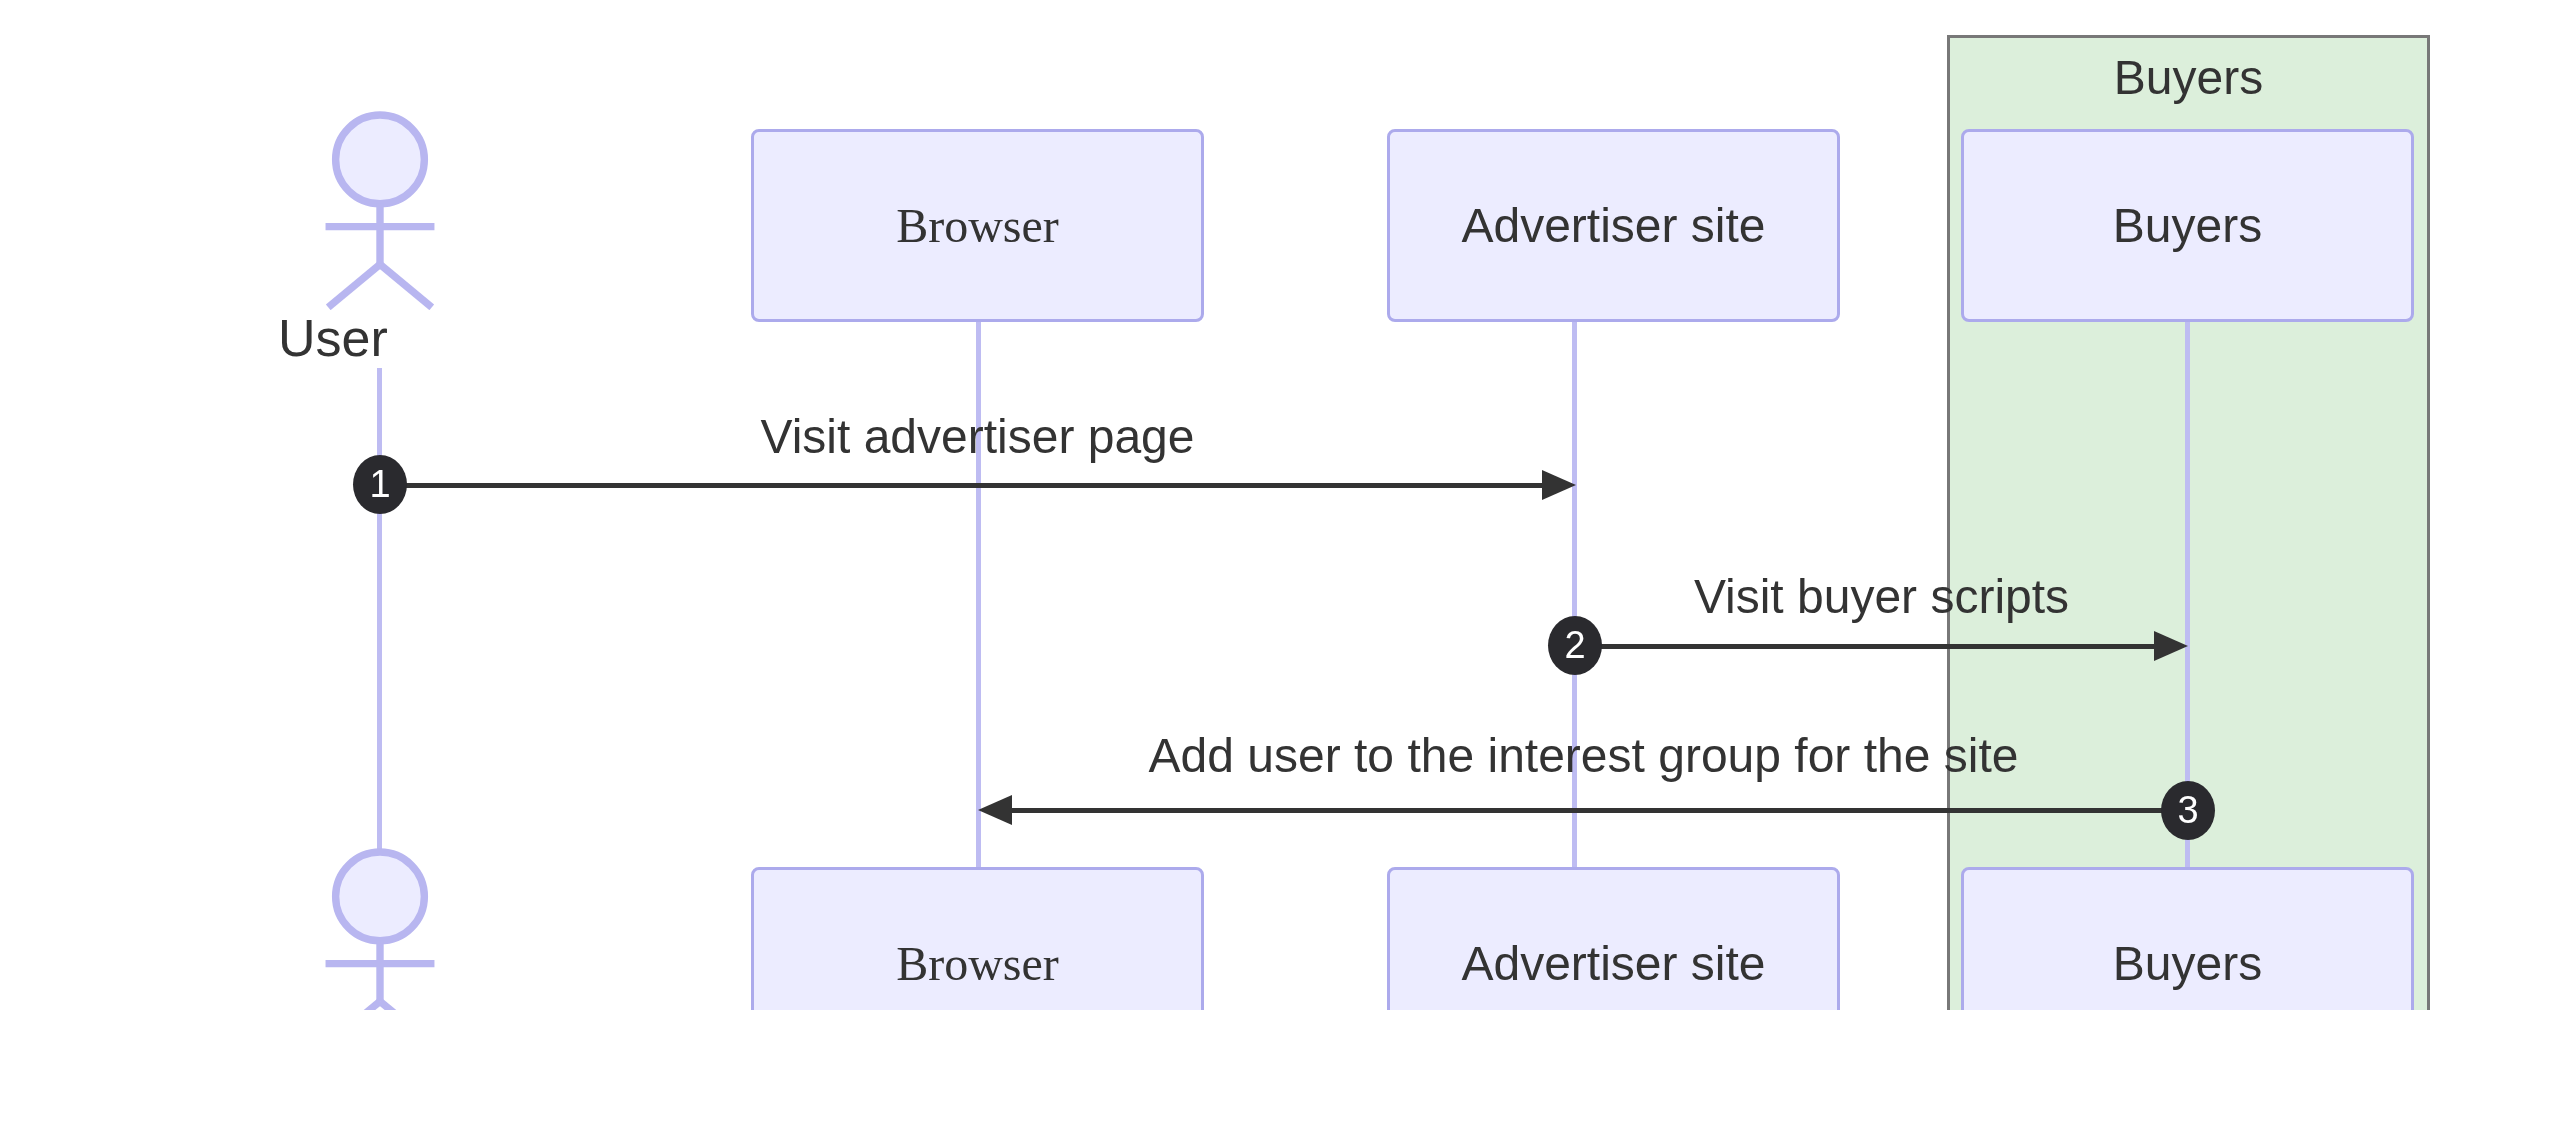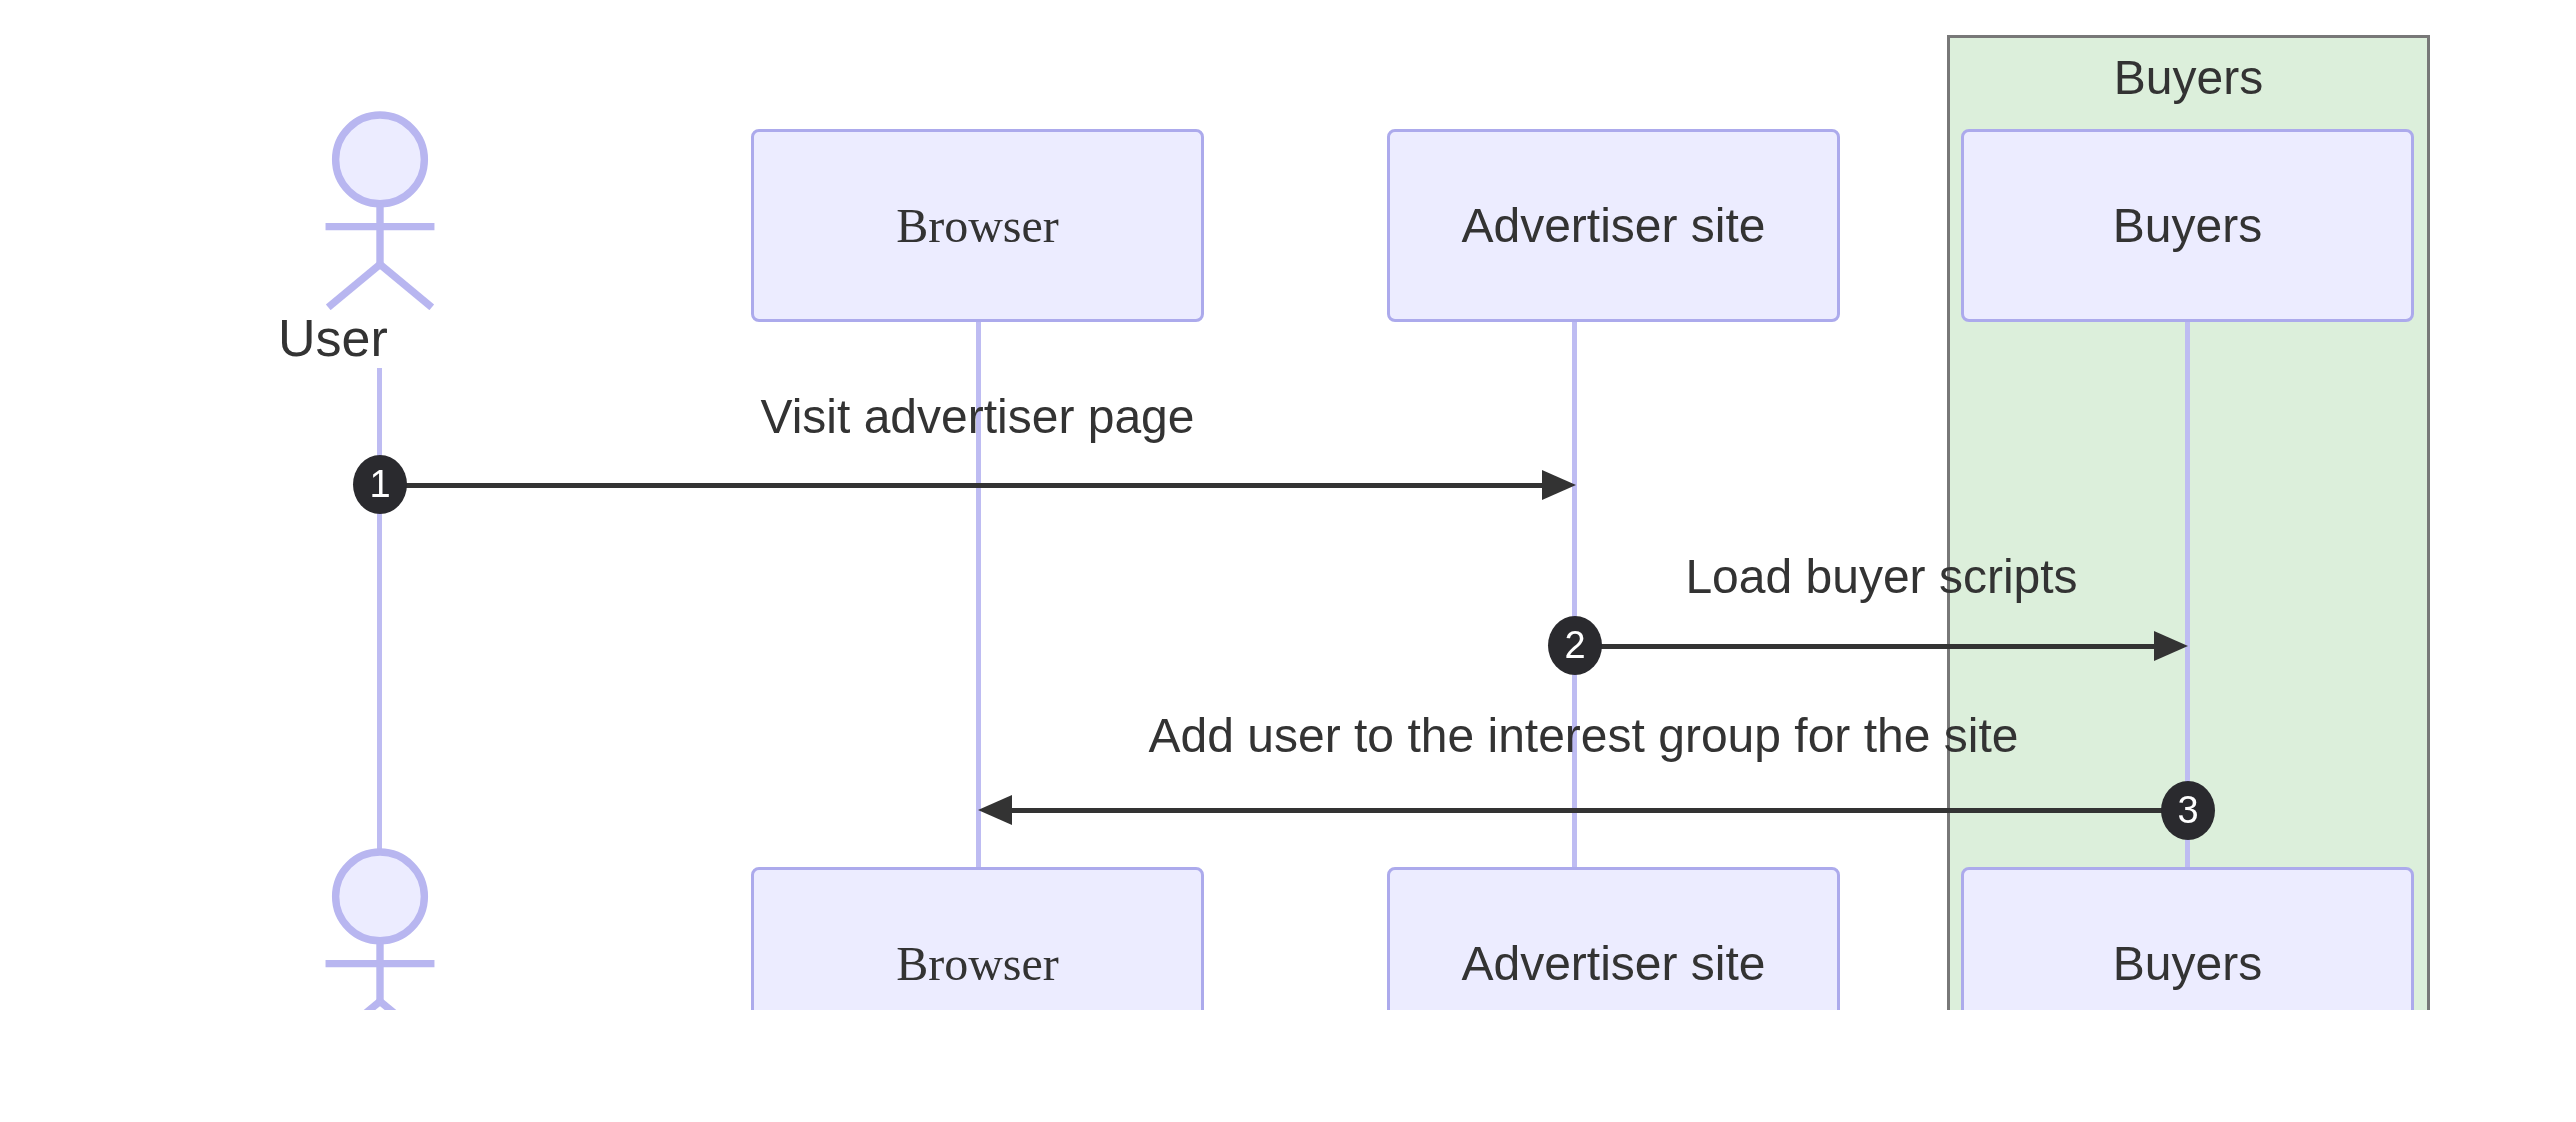--- a/index.html
+++ b/index.html
@@ -75,21 +75,21 @@
   .msg-line.m2{left:1575px;top:644px;width:579px;}
   .msg-line.m3{left:1012px;top:808px;width:1176px;}
   .arrowhead{position:absolute;width:0;height:0;border-top:15.4px solid transparent;border-bottom:15.4px solid transparent;}
   .arrowhead.right{border-left:34px solid var(--message-color);}
   .arrowhead.left{border-right:34px solid var(--message-color);}
   .arrowhead.m1{left:1542px;top:470px;}
   .arrowhead.m2{left:2154px;top:631px;}
   .arrowhead.m3{left:978px;top:795px;}
   .msg-label{
     position:absolute;text-align:center;
-    font-size:48px;line-height:48px;color:var(--text-color);white-space:nowrap;
+    font-size:48px;line-height:48px;color:var(--text-color);white-space:nowrap;margin-top:20px;
   }
   .msg-label.m1{left:441px;top:393px;width:1073px;}
   .msg-label.m2{left:1479px;top:553px;width:805px;}
   .msg-label.m3{left:1047px;top:712px;width:1073px;}
   .seq-badge{
     position:absolute;width:54px;height:59px;border-radius:50%;
     background:var(--badge-fill);color:var(--badge-text);
     display:flex;align-items:center;justify-content:center;
     font-size:38px;
   }
@@ -146,21 +146,21 @@
   </div>
   <div class="pbox bottom buyers">
     <span>Buyers</span>
   </div>
 
   <div class="msg-label m1">Visit advertiser page</div>
   <div class="msg-line m1"></div>
   <div class="arrowhead right m1"></div>
   <div class="seq-badge m1">1</div>
 
-  <div class="msg-label m2">Load buyer scripts</div>
+  <div class="msg-label m2">Visit buyer scripts</div>
   <div class="msg-line m2"></div>
   <div class="arrowhead right m2"></div>
   <div class="seq-badge m2">2</div>
 
   <div class="msg-label m3">Add user to the interest group for the site</div>
   <div class="msg-line m3"></div>
   <div class="arrowhead left m3"></div>
   <div class="seq-badge m3">3</div>
 
 </div>

